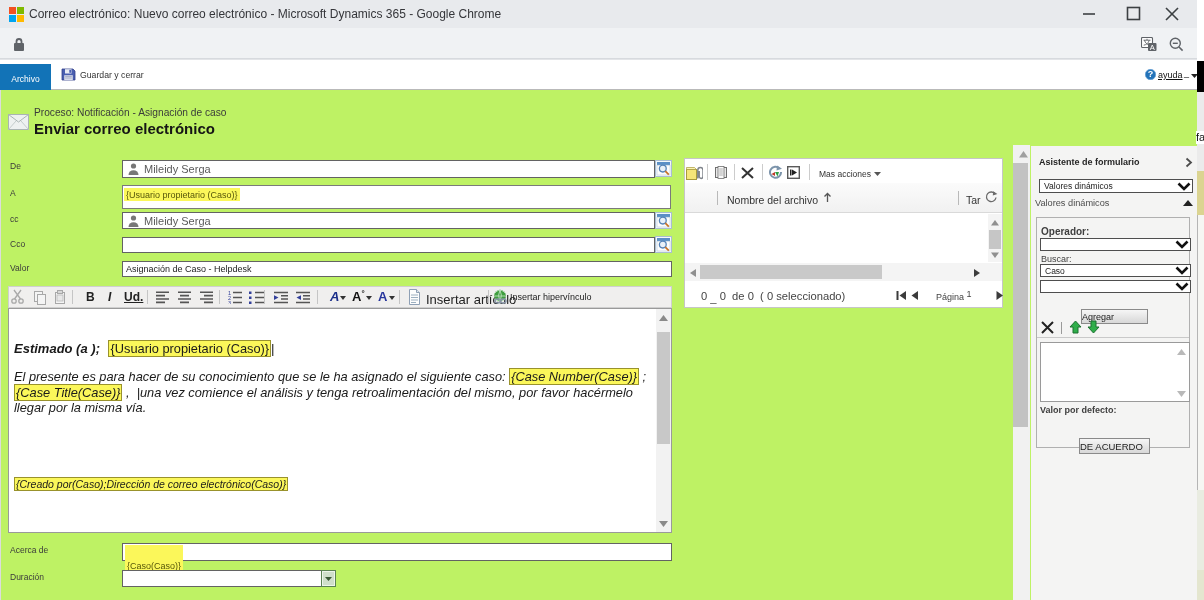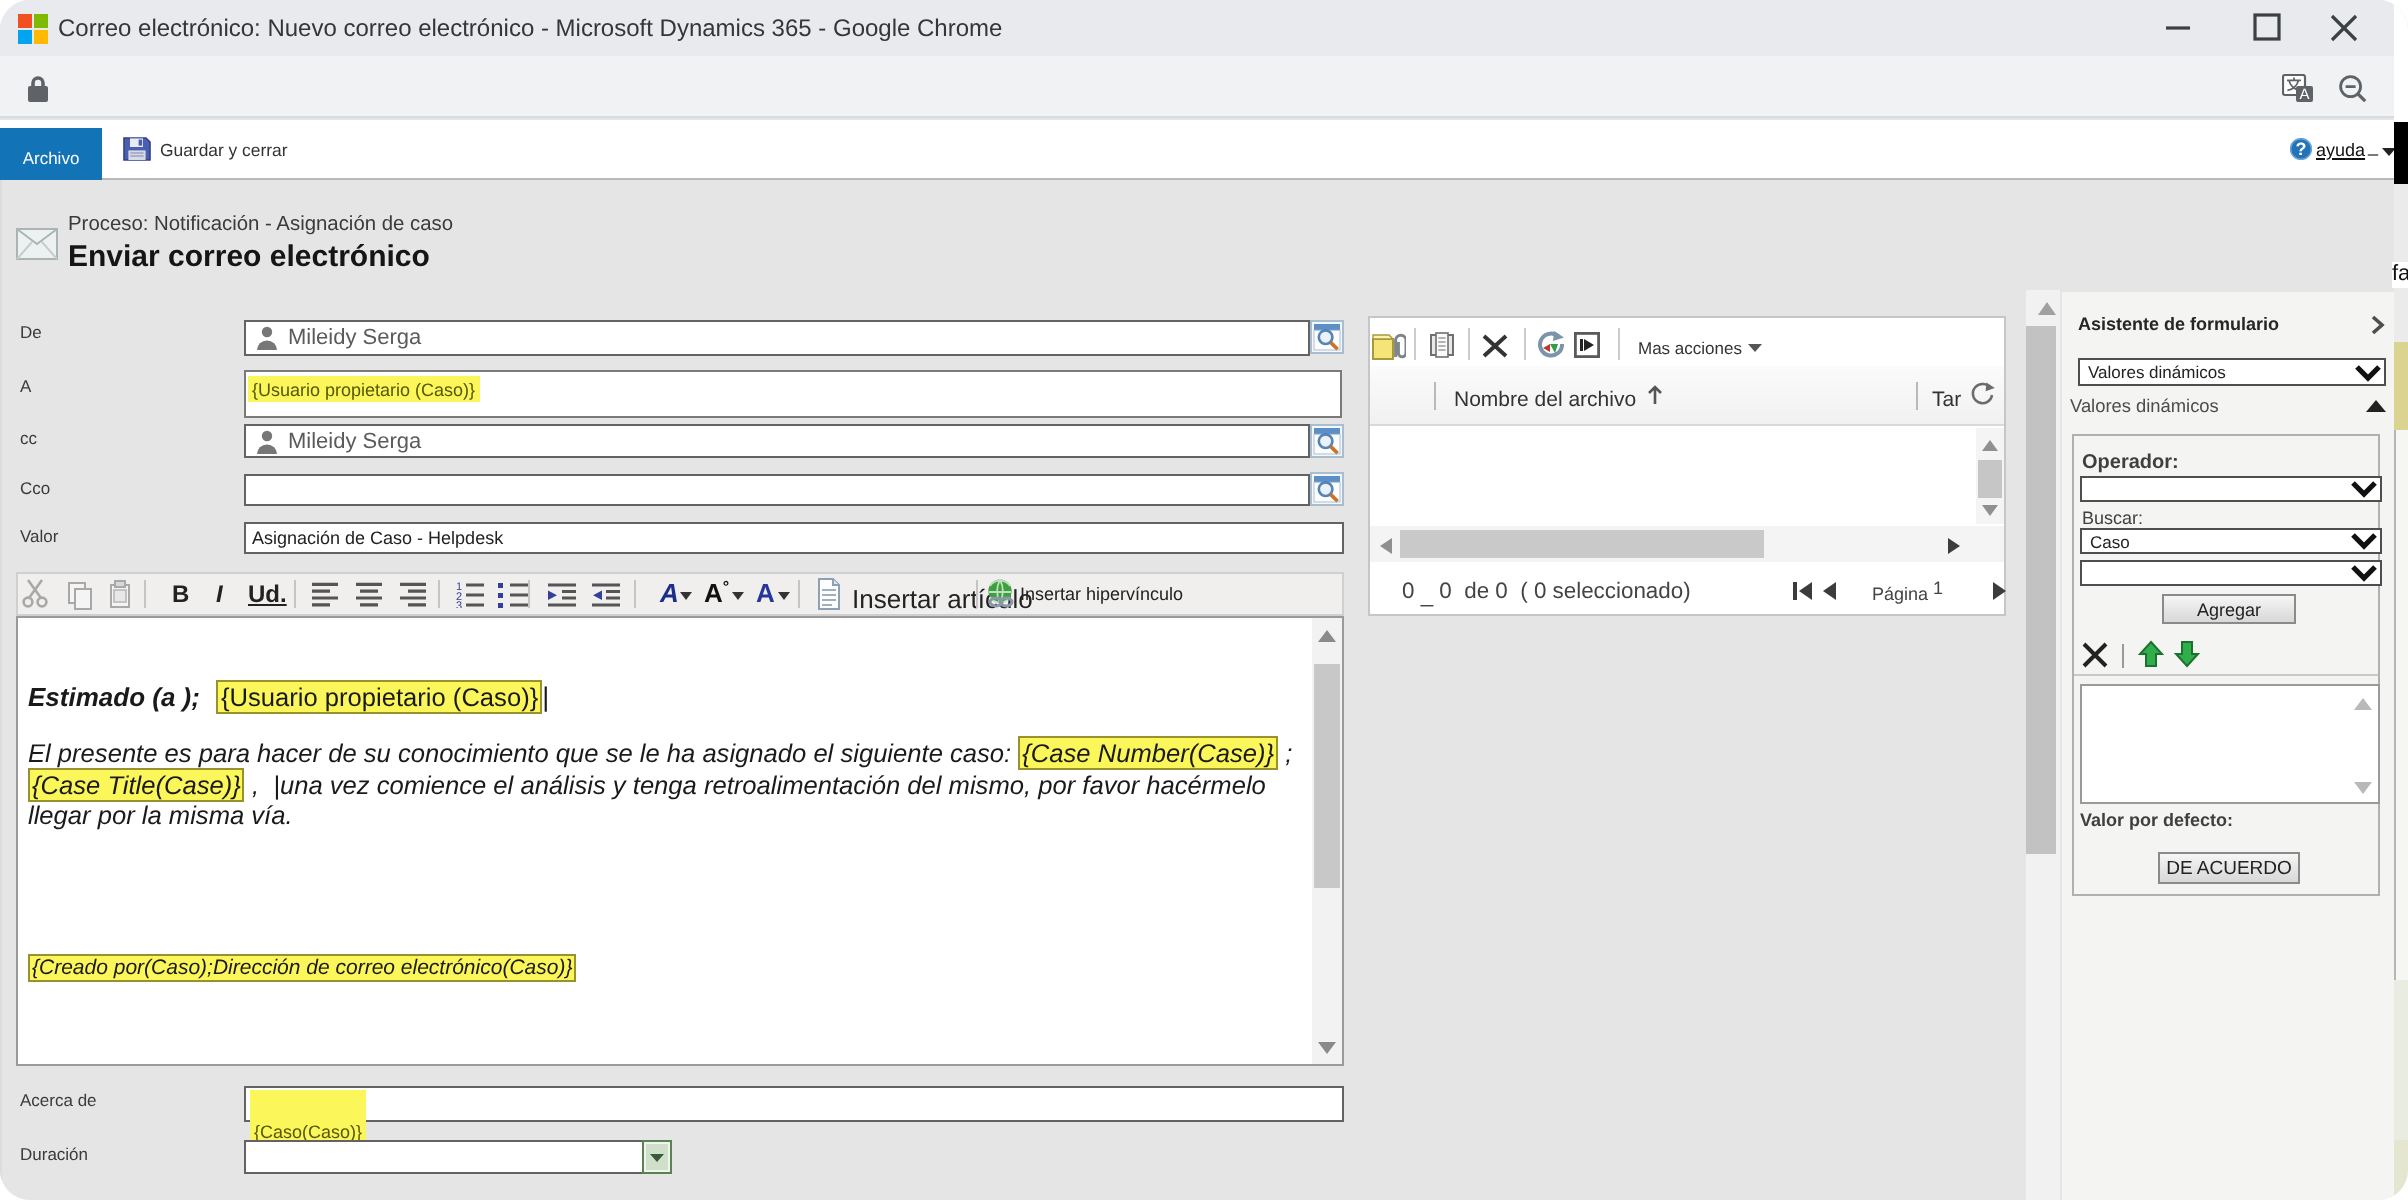--- a/index.html
+++ b/index.html
@@ -1,18 +1,18 @@
 <!DOCTYPE html>
 <html><head>
 <meta charset="utf-8">
 <style>
   * { margin:0; padding:0; box-sizing:border-box; }
   html,body { width:1204px; height:600px; overflow:hidden; }
   body { font-family:"Liberation Sans", sans-serif; }
-  #page { position:relative; width:1204px; height:600px; background:#e5e5e5; overflow:hidden;border-radius:15px; }
+  #page { position:relative; width:1204px; height:600px; background:#bef264; overflow:hidden; }
   .abs { position:absolute; }
   
   #titlebar { left:0; top:0; width:1204px; height:28px; background:#e8eaed; }
   #titletxt { left:29px; top:7px; font-size:12px; color:#35363a; }
   #urlrow { left:0; top:28px; width:1204px; height:31px; background:#f0f2f4; border-bottom:1px solid #d7dade; }
   #urltxt { left:33px; top:36px; font-size:14px; color:#3c4043; white-space:nowrap; }
   #toolrow { left:0; top:59px; width:1204px; height:31px; background:#fff; border-top:1px solid #e3e5e8; border-bottom:1px solid #b9b9b9; }
   #archivo { left:0; top:64px; width:51px; height:26px; background:#1273b7; color:#fff; font-size:8.5px; text-align:center; line-height:31px; }
   #gyc { left:80px; top:70px; font-size:8.7px; color:#333; }
   #blackbox { left:1197px; top:61px; width:7px; height:31px; background:#000; }
@@ -31,21 +31,21 @@
   .bhl { background:#fbf75a; border:1px solid #99922c; padding:0 1px; }
   
   #grid { left:684px; top:158px; width:319px; height:150px; border:1px solid #c6c6c6; background:#fff; }
   
   #mainsb { left:1013px; top:145px; width:17px; height:455px; background:#f1f1f1; }
   
   #rpanel { left:1031px; top:146px; width:166px; height:454px; background:#f4f4f3; }
   #redge { left:1197px; top:0px; width:7px; height:600px; background:#fff; }
   .panelbox { position:absolute; border:1px solid #b0b0b0; }
   .dd { position:absolute; background:#fff; border:1px solid #4e4e4e; font-size:8.5px; color:#222; }
-  .btn { position:absolute; background:linear-gradient(#f6f6f6,#e3e3e3 60%,#d8d8d8); border:1px solid #8a8a8a; font-size:9px; color:#222; text-align:center; }
+  .btn { position:absolute; background:linear-gradient(#f6f6f6,#e3e3e3 60%,#d8d8d8); border:1px solid #8a8a8a; font-size:9px; color:#222; text-align:left;margin-top:12px; }
 </style>
 </head>
 <body>
 <div id="page">
 
   <div class="abs" id="titlebar"></div>
   <svg class="abs" style="left:9px;top:7px" width="15" height="15">
       <rect x="0" y="0" width="7" height="7" fill="#f25022"></rect>
       <rect x="8" y="0" width="7" height="7" fill="#7fba00"></rect>
       <rect x="0" y="8" width="7" height="7" fill="#00a4ef"></rect>

